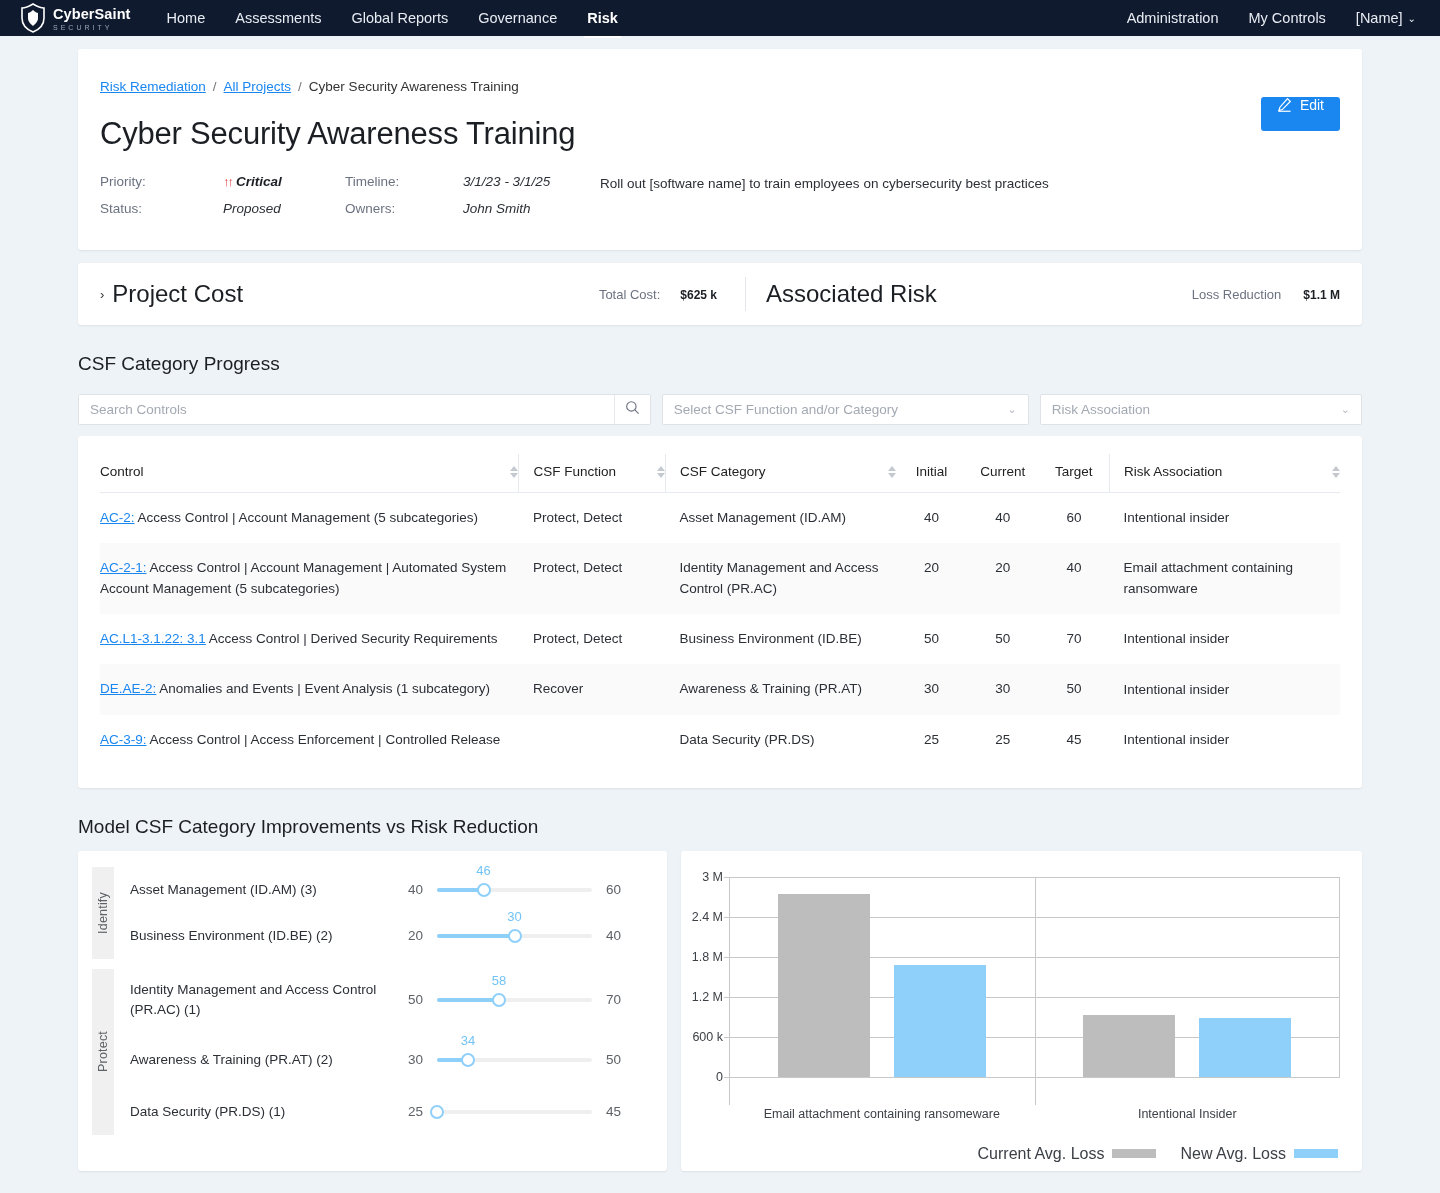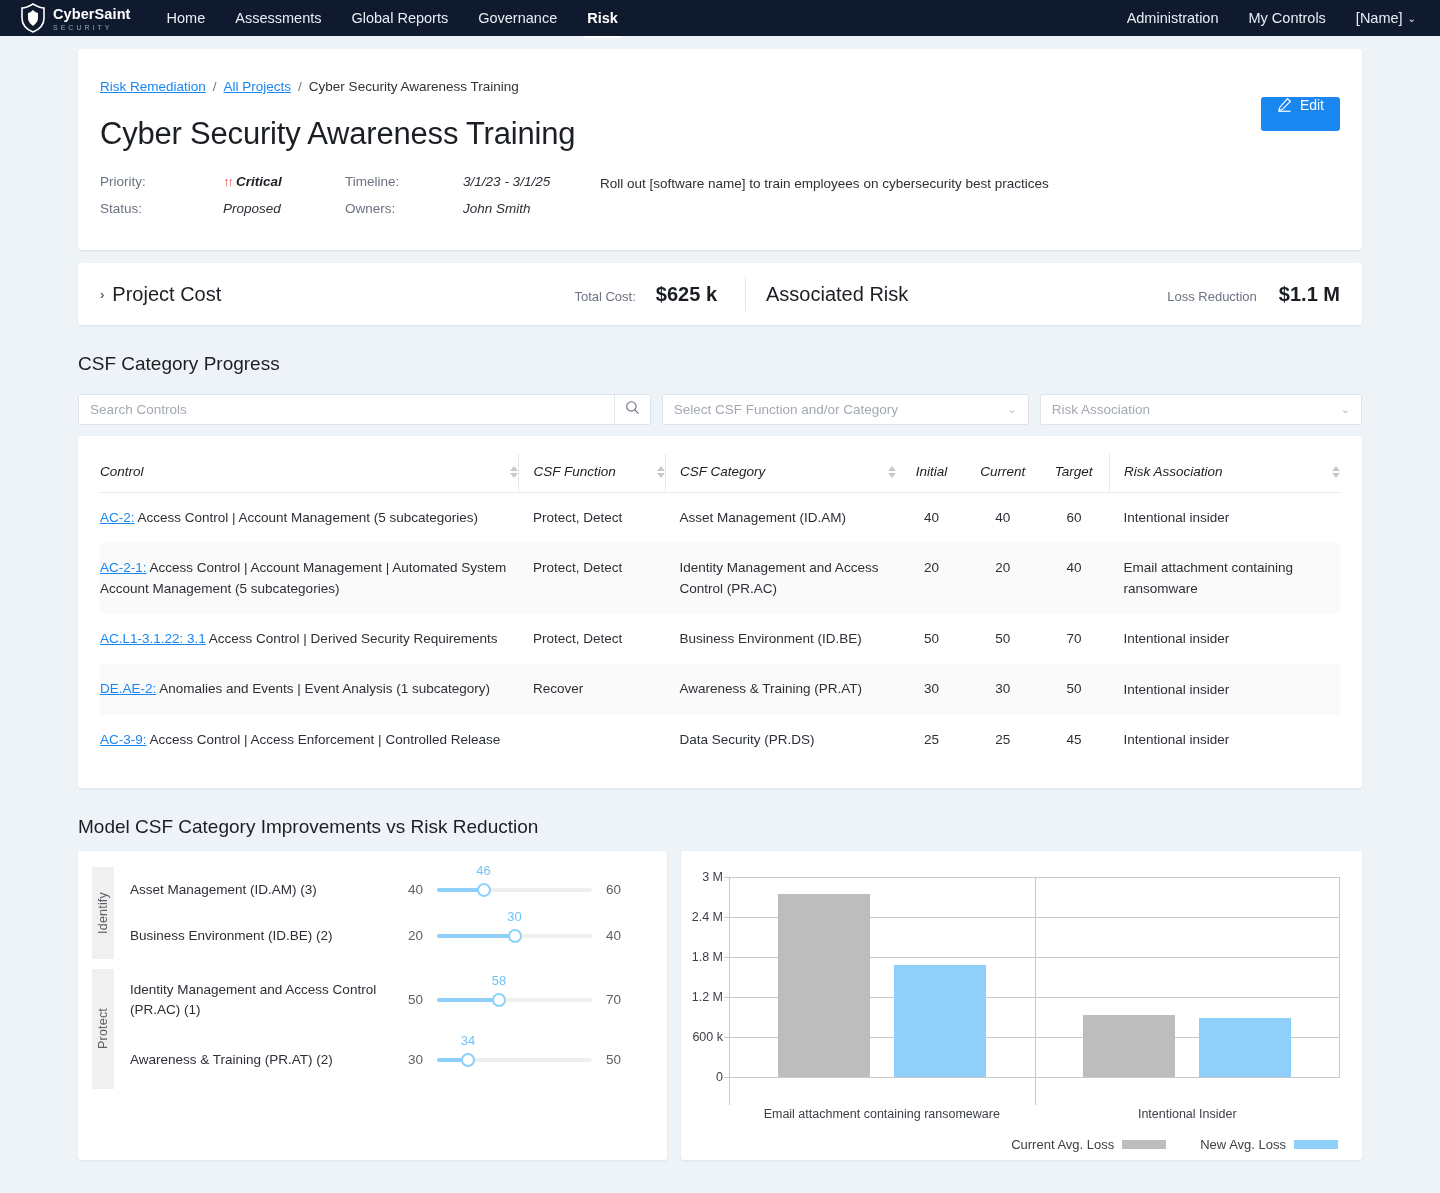--- a/index.html
+++ b/index.html
@@ -68,24 +68,24 @@
     background: #1a86f0; color: #fff; border: none; border-radius: 3px;
     height: 34px; padding: 0 16px; font-size: 14px;
     display: flex; align-items: flex-start; gap: 8px; cursor: pointer;
     font-family: "Liberation Sans", sans-serif;
   }
 
   
   .cost-card { margin-top: 13px; height: 62px; display: flex; align-items: center; padding: 0 22px; }
   .cost-left { display: flex; align-items: center; flex: 0 0 645px; }
   .chev { font-size: 13px; color: #333; margin-right: 8px; }
-  .section-h { font-size: 20px; }
+  .section-h { font-size: 24px; }
   .cost-total { margin-left: auto; display: flex; align-items: baseline; gap: 20px; padding-right: 28px; }
   .small-label { font-size: 13px; color: #6b7280; }
-  .strong-val { font-size: 20px; font-weight: bold; text-align: center; }
+  .strong-val { font-size: 12px; font-weight: bold; text-align: center; }
   .vdiv { width: 1px; align-self: stretch; background: #e2e6ec; margin: 14px 0; }
   .cost-right { display: flex; align-items: center; flex: 1; padding-left: 20px; }
   .risk-total { margin-left: auto; display: flex; align-items: baseline; gap: 22px; }
 
   
   .sec-title { font-size: 19px; margin: 28px 0 0 0; }
   .filters { display: flex; gap: 11px; margin-top: 19px; }
   .search-wrap {
     width: 624px; height: 31px; background: #fff;
     border: 1px solid #dfe3e8; border-radius: 2px; display: flex; align-items: center;
@@ -109,21 +109,20 @@
   .select-box.w2 { width: 349px; }
   .select-caret { margin-left: auto; color: #b7bcc4; font-size: 11px; }
 
   
   .table-card { margin-top: 11px; padding: 18px 22px 22px 22px; }
   table { width: 100%; border-collapse: collapse; }
   thead th {
     font-size: 13.5px; font-weight: normal; color: #222; text-align: left;
     padding: 10px 0 13px 0; border-bottom: 1px solid #e6e9ee;
     vertical-align: middle;
-    font-style: italic;
   }
   thead th.num { text-align: center; }
   .th-inner { display: flex; align-items: center; }
   .th-inner.center { justify-content: center; }
   .sorter { margin-left: auto; padding-left: 8px; display: inline-flex; flex-direction: column; gap: 2px; }
   .sorter i { width: 0; height: 0; border-left: 4px solid transparent; border-right: 4px solid transparent; display: block; }
   .sorter i.up { border-bottom: 5px solid #c4c9d0; }
   .sorter i.dn { border-top: 5px solid #c4c9d0; }
   .coldiv { border-left: 1px solid #e6e9ee; }
   tbody td {
@@ -184,21 +183,21 @@
   .bar.grey { background: #bdbdbd; }
   .bar.blue { background: #8ed0f9; }
   .cat-sep { position: absolute; width: 1px; background: #c8c8c8; }
   .cat-labels { position: relative; margin-top: 30px; height: 18px; }
   .cat-label {
     position: absolute; font-size: 12.5px; color: #3c4147;
     transform: translateX(-50%); white-space: nowrap;
   }
   .legend {
     display: flex; align-items: center; justify-content: flex-end;
-    gap: 20px; margin-top: 12px; padding-right: 10px; font-size: 13px; color: #3c4147;
+    gap: 10px; margin-top: 20px; padding-right: 10px; font-size: 16px; color: #3c4147;
   }
   .legend-swatch { width: 44px; height: 9px; display: inline-block; }
   .legend-item { display: flex; align-items: center; gap: 8px; }
 </style>
 </head>
 <body>
 
 <div class="navbar">
   <div class="brand">
     <span class="brand-mark">
@@ -498,20 +497,30 @@
             <div class="srow-name">Awareness &amp; Training (PR.AT) (2)</div>
             <div class="srow-min">30</div>
             <div class="slider">
               <div class="track"></div>
               <div class="fill" style="width:20%"></div>
               <div class="knob" style="left:20%"></div>
               <div class="knob-val" style="left:20%">34</div>
             </div>
             <div class="srow-max">50</div>
           </div>
+          <div class="srow" style="min-height:46px;">
+            <div class="srow-name">Data Security (PR.DS) (1)</div>
+            <div class="srow-min">25</div>
+            <div class="slider">
+              <div class="track"></div>
+              <div class="fill" style="width:0%"></div>
+              <div class="knob" style="left:0%"></div>
+            </div>
+            <div class="srow-max">45</div>
+          </div>
         </div>
       </div>
     </div>
 
     <div class="card chart-card">
       <div class="chart-area" id="chartArea">
         <div class="plot" id="plot">
           <div class="axis-v"></div>
           <div class="axis-r"></div>
         <div class="gridline" style="top: 200px;"></div>

